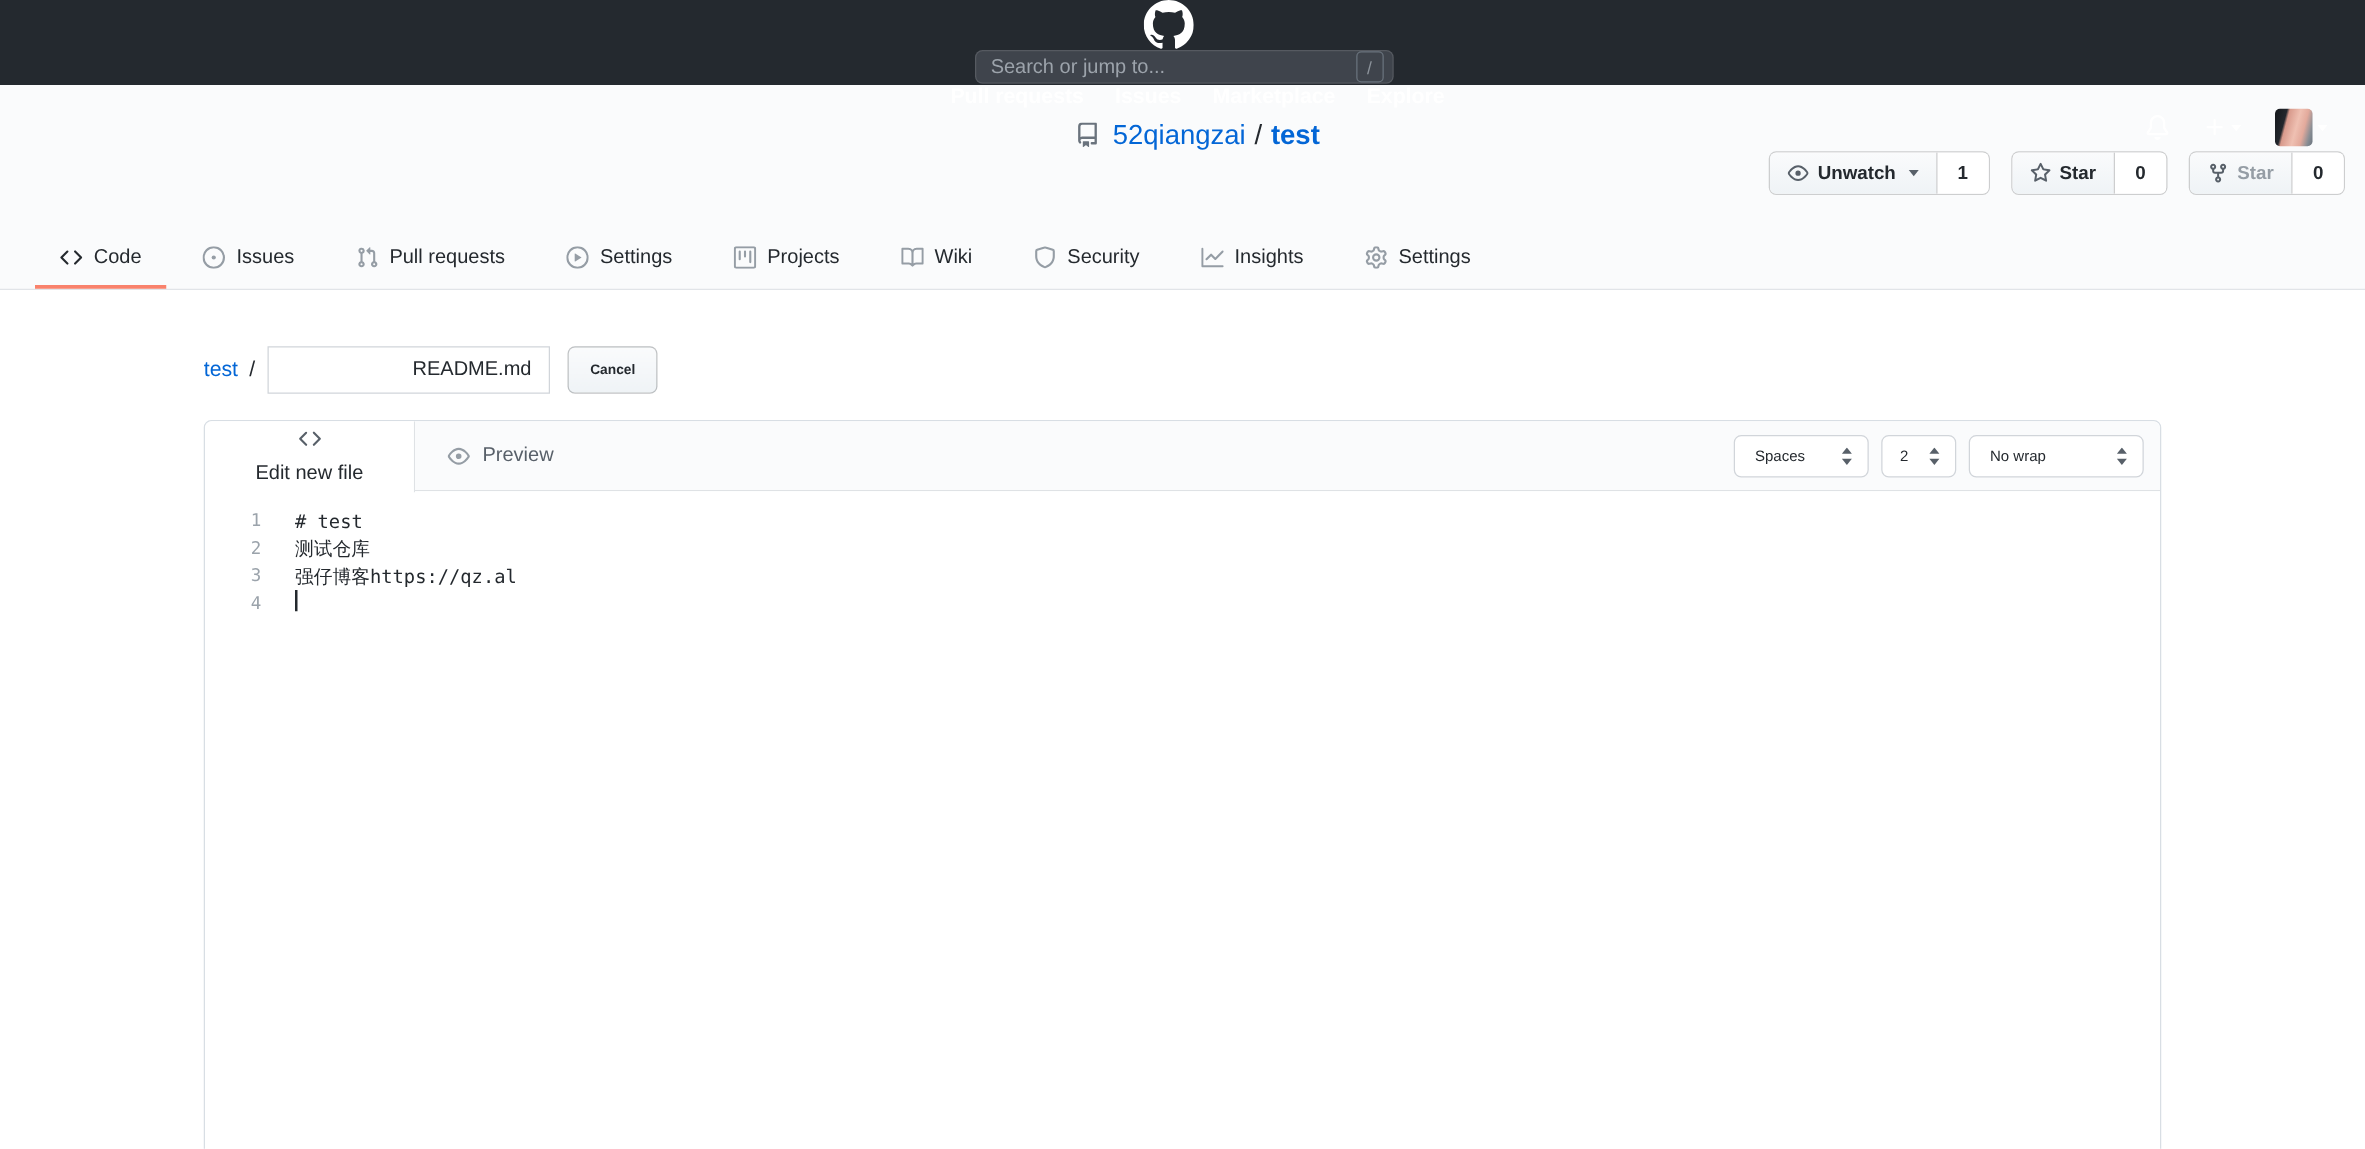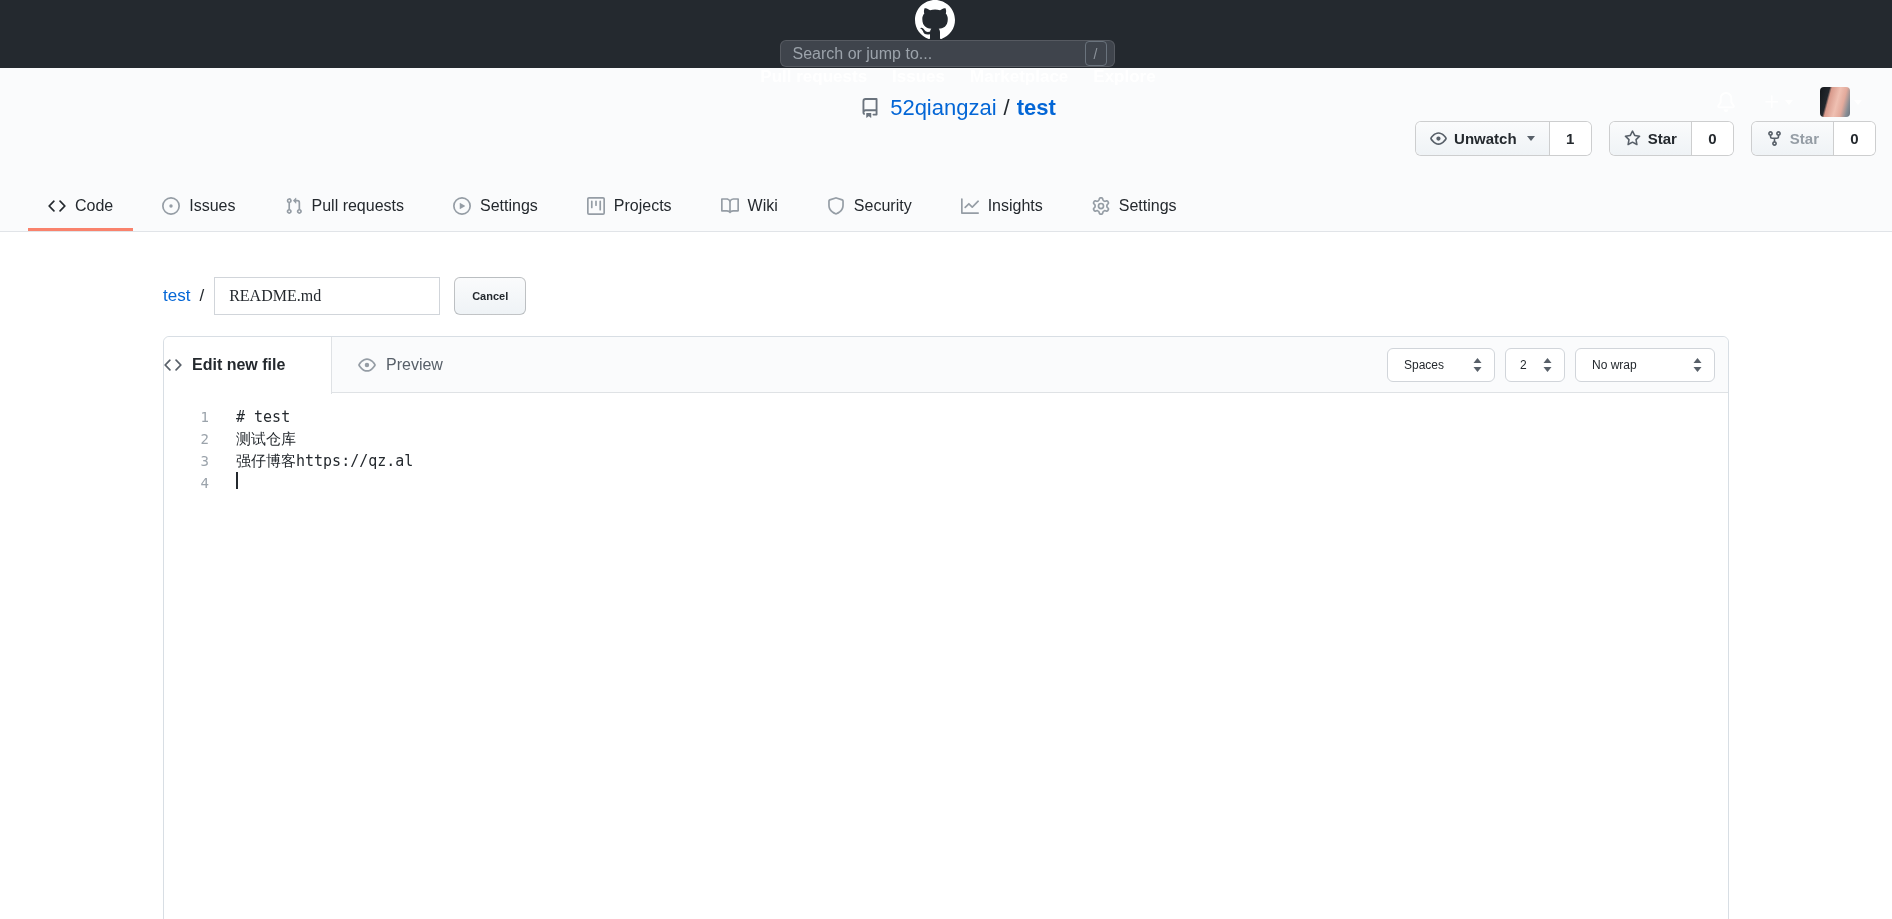--- a/index.html
+++ b/index.html
@@ -90,22 +90,22 @@
   .repo-tab.active { font-weight:400; border-bottom-color:#f9826c; }
   .repo-tab.active .oct { color:#24292e; }
 
   
   .content { width:1566px; margin:0 auto; }
   .breadcrumb-row { margin-top:45px; display:flex; align-items:center; font-size:17px; }
   .breadcrumb-row a { color:#0366d6; text-decoration:none; cursor:pointer; }
   .bc-sep { margin:0 10px 0 9px; color:#24292e; }
   .filename-input {
     width:226px; height:38px; padding:0 14px;
-    font-size:16px; font-family:Liberation Serif, serif; color:#24292e;
-    background:#fff; border:1px solid #d1d5da; border-radius:0; outline:none;
+    font-size:16px; font-family:Liberation Sans, sans-serif; color:#24292e;
+    background:#fff; border:1px solid #d1d5da; border-radius:0; outline:none;text-align:right;
   }
   .btn-cancel {
     margin-left:14px; height:38px; padding:0 17px;
     font-size:11px; font-weight:600; font-family:"Liberation Sans", sans-serif; color:#24292e;
     background:linear-gradient(180deg,#fafbfc,#eff3f6);
     border:1px solid rgba(27,31,35,0.25); border-radius:6px; cursor:pointer;
   }
 
   
   .editor {
@@ -115,24 +115,24 @@
   }
   .editor-header {
     height:56px; background:#fafbfc;
     border-bottom:1px solid #dfe2e5; border-radius:6px 6px 0 0;
     display:flex; align-items:center;
   }
   .edit-tab {
     display:flex; align-items:center; gap:10px; font-size:16px; cursor:pointer; height:100%;
   }
   .edit-tab.active {
-    width:168px; 
+    width:168px; justify-content:center;
     background:#fff; border-right:1px solid #dfe2e5; border-radius:6px 0 0 0;
-    font-weight:700; color:#24292e;
-    height:57px; margin-bottom:-1px; position:relative; z-index:1;
+    font-weight:400; color:#24292e;
+    height:57px; margin-bottom:-1px; position:relative; z-index:1;flex-direction:column;
   }
   .edit-tab.active .oct { color:#586069; }
   .edit-tab.preview { padding:0 26px; color:#586069; }
   .edit-tab.preview .oct { color:#959da5; }
   .editor-controls { margin-left:auto; display:flex; align-items:center; gap:10px; padding-right:13px; }
   .select {
     height:34px; background:#fff; border:1px solid #d1d5da; border-radius:6px;
     display:flex; align-items:center; justify-content:space-between;
     padding:0 11px 0 16px; font-size:12px; color:#24292e; cursor:pointer;
   }

